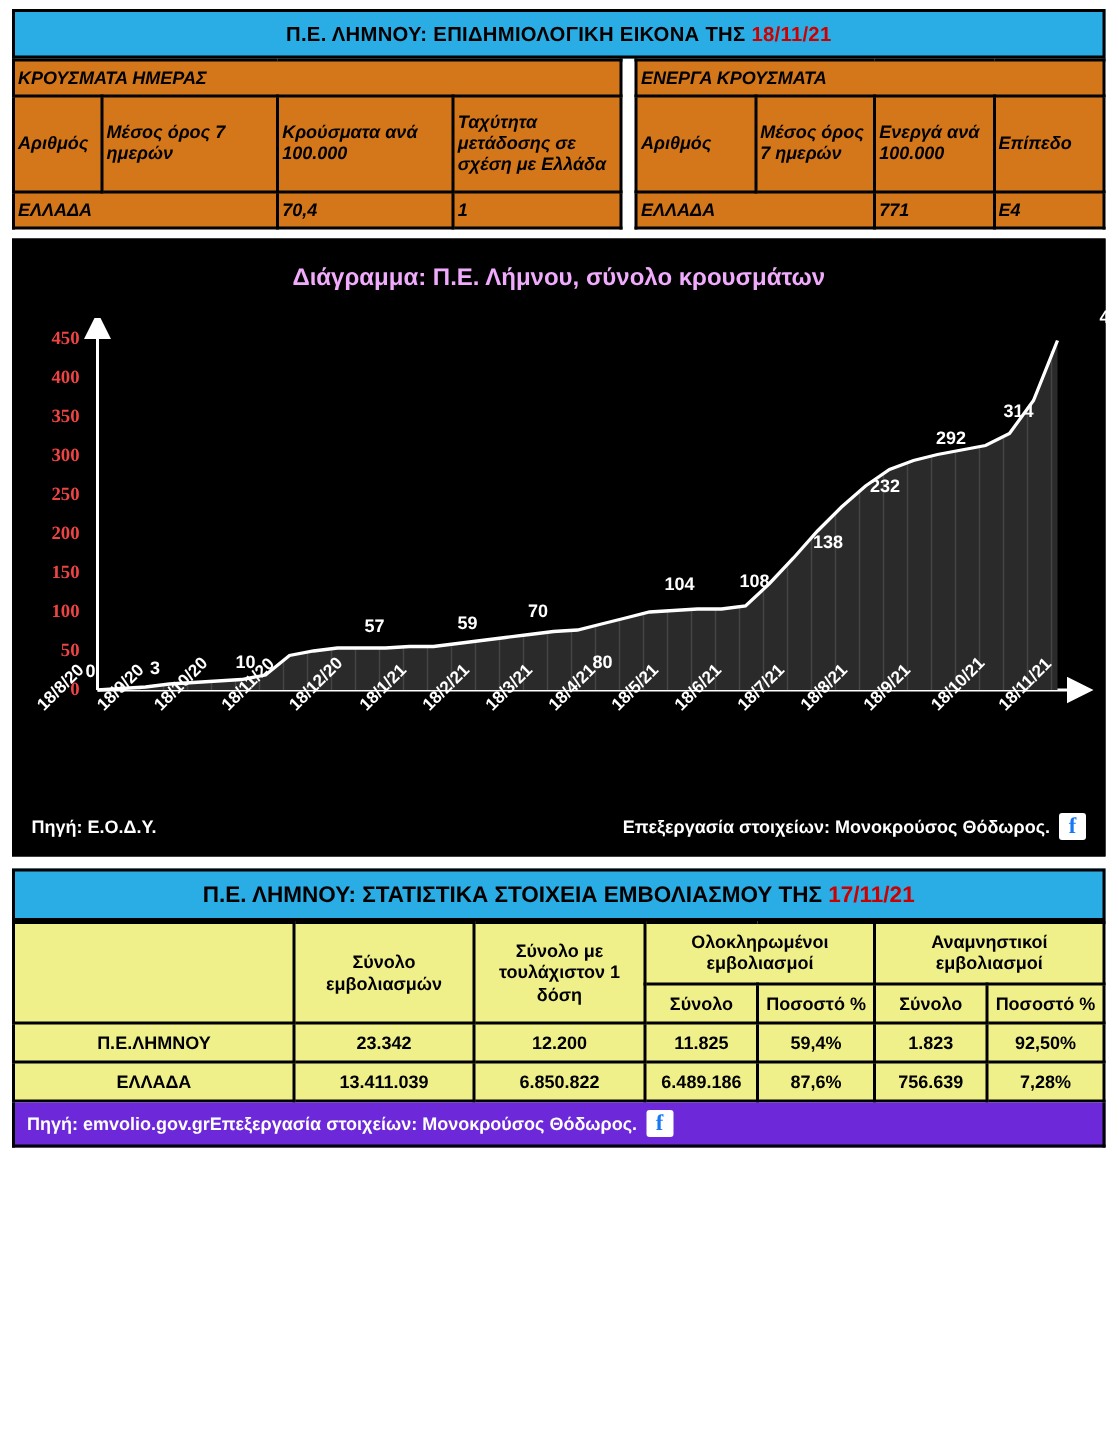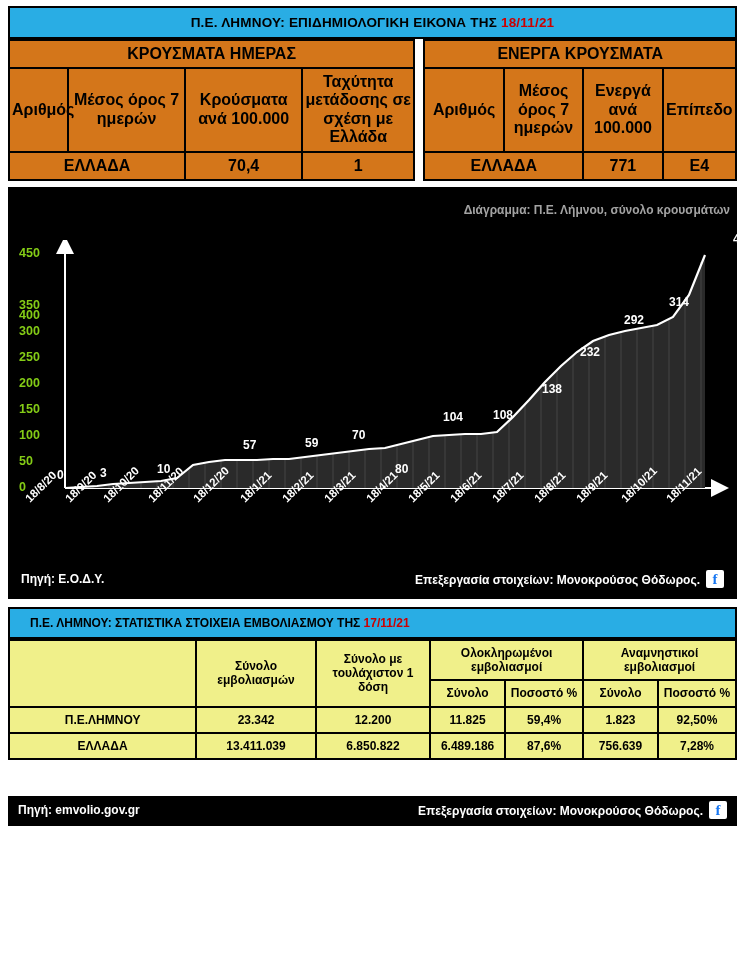--- a/index.html
+++ b/index.html
@@ -31,25 +31,25 @@
 
   table.grid {
     border-collapse: collapse;
     width: 100%;
     table-layout: fixed;
   }
   table.grid td, table.grid th {
     border: 2px solid #000;
     background: #d4761a;
     color: #000;
-    text-align: center;
     vertical-align: middle;
     font-weight: bold;
-    font-size: 16px;
+    font-size: 12px;
     padding: 4px 2px;
+    font-style: italic;
   }
   .gap-col { border: none !important; background: #fff !important; width: 10px; }
   .hdr-group { font-size: 13px; padding: 9px 2px; }
   .hdr-sub { font-size: 11.5px; line-height: 1.15; height: 64px; }
   .val-row td { font-size: 13px; padding: 7px 2px; }
   .ell-row td { font-size: 12.5px; padding: 7px 2px; }
 
   
   .chart-panel {
     margin-top: 6px;
@@ -59,37 +59,39 @@
     height: 412px;
     position: relative;
   }
   .chart-inner {
     position: relative;
     width: 100%; height: 100%;
     background: #000;
     color: #fff;
   }
   .chart-title {
-    text-align: right;
-    color: #a3a3a3;
-    font-weight: bold;
-    font-size: 12px;
+    text-align: center;
+    color: #f0abfc;
+    font-weight: bold;
+    font-size: 16px;
     padding-top: 8px;
     line-height: 1.45;
   }
   .chart-area {
     position: absolute;
     left: 0; top: 46px; right: 0; bottom: 0;
   }
   .ylabel {
     position: absolute;
-    color: #84cc16;
+    color: #ef4444;
     font-size: 12.5px;
     font-weight: bold;
+    text-align: right;
     width: 34px;
+    font-family: Liberation Serif, serif;
   }
   .xlabel {
     position: absolute;
     color: #ffffff;
     font-size: 11.5px;
     font-weight: bold;
     transform: rotate(-45deg);
     transform-origin: left top;
     white-space: nowrap;
   }
@@ -120,21 +122,22 @@
     font-family: "Liberation Serif", serif;
   }
 
   
   .bottom-wrap { margin-top: 8px; }
   .bottom-title {
     border: 2px solid #000;
     background: #29ade4;
     color: #000;
     font-weight: bold;
-    font-size: 12px;
+    font-size: 15px;
+    text-align: center;
     padding: 7px 20px;
   }
   .bottom-title .date { color: #cc0000; }
 
   table.vax { border-collapse: collapse; width: 100%; table-layout: fixed; }
   table.vax td {
     border: 2px solid #000;
     text-align: center;
     vertical-align: middle;
     font-weight: bold;
@@ -143,27 +146,26 @@
     color: #000;
     padding: 5px 2px;
   }
   td.head-cell { background: #e9efb1; font-size: 12.5px; line-height: 1.2; }
   td.green { background: #54f85b; }
   td.orange { background: #f5b301; }
 
   .src-bar {
     border: 2px solid #000;
     border-top: none;
-    background: #000000;
+    background: #6d28d9;
     color: #fff;
     font-weight: bold;
     font-size: 12px;
-    display: flex; justify-content: space-between; align-items: center;
+    display: flex; align-items: center;
     padding: 5px 8px;
-    margin-top: 36px;
   }
 </style>
 </head>
 <body>
 
 <div class="page">
 
   <div class="top-title">
     <span>Π.Ε. ΛΗΜΝΟΥ: ΕΠΙΔΗΜΙΟΛΟΓΙΚΗ ΕΙΚΟΝΑ ΤΗΣ </span><span class="date">18/11/21</span>
   </div>
@@ -268,21 +270,21 @@
             <line x1="638" y1="248" x2="638" y2="86"></line>
               <line x1="654" y1="248" x2="654" y2="80"></line>
             <line x1="670" y1="248" x2="670" y2="62"></line>
               <line x1="686" y1="248" x2="686" y2="22"></line>
           </g>
 
           <polyline points="50,248 66,247 82,246 98,244 114,243 130,242 146,241 162,238 178,225 194,222 210,220 226,220 242,220 258,219 274,219 290,217 306,215 322,213 338,211 354,209 370,208 386,204 402,200 418,196 434,195 450,194 466,194 482,192 498,177 514,160 530,142 546,126 562,112 578,101 594,95 610,91 626,88 642,85 658,77 674,55 690,15" fill="none" stroke="#ffffff" stroke-width="2.2"></polyline>
         </svg>
 
         <div class="ylabel" style="left:4px;  top:6px;">450</div>
-        <div class="ylabel" style="left:4px;  top:32px;margin-top:36px;">400</div>
+        <div class="ylabel" style="left:4px;  top:32px;">400</div>
         <div class="ylabel" style="left:4px;  top:58px;">350</div>
         <div class="ylabel" style="left:4px;  top:84px;">300</div>
         <div class="ylabel" style="left:4px;  top:110px;">250</div>
         <div class="ylabel" style="left:4px;  top:136px;">200</div>
         <div class="ylabel" style="left:4px;  top:162px;">150</div>
         <div class="ylabel" style="left:4px;  top:188px;">100</div>
         <div class="ylabel" style="left:4px;  top:214px;">50</div>
         <div class="ylabel" style="left:4px;  top:240px;">0</div>
 
         <div class="xlabel" style="left:8px;   top:256px;">18/8/20</div>

